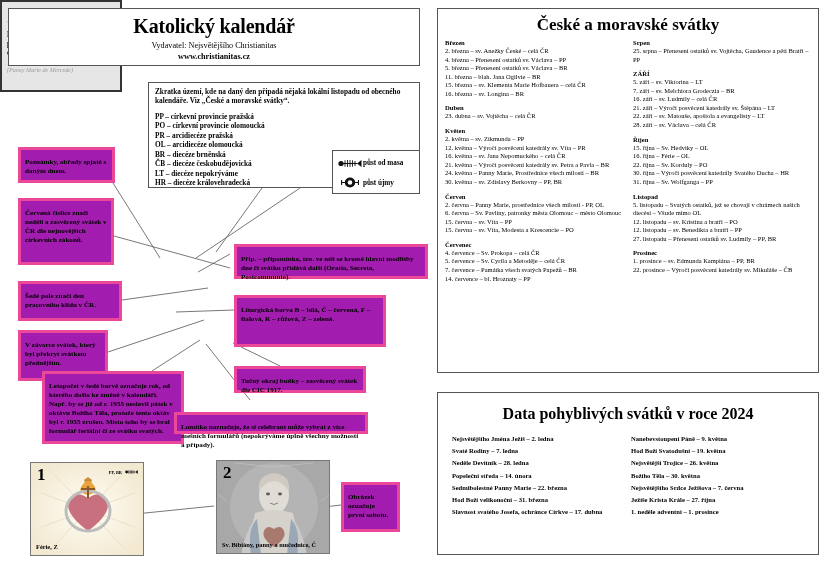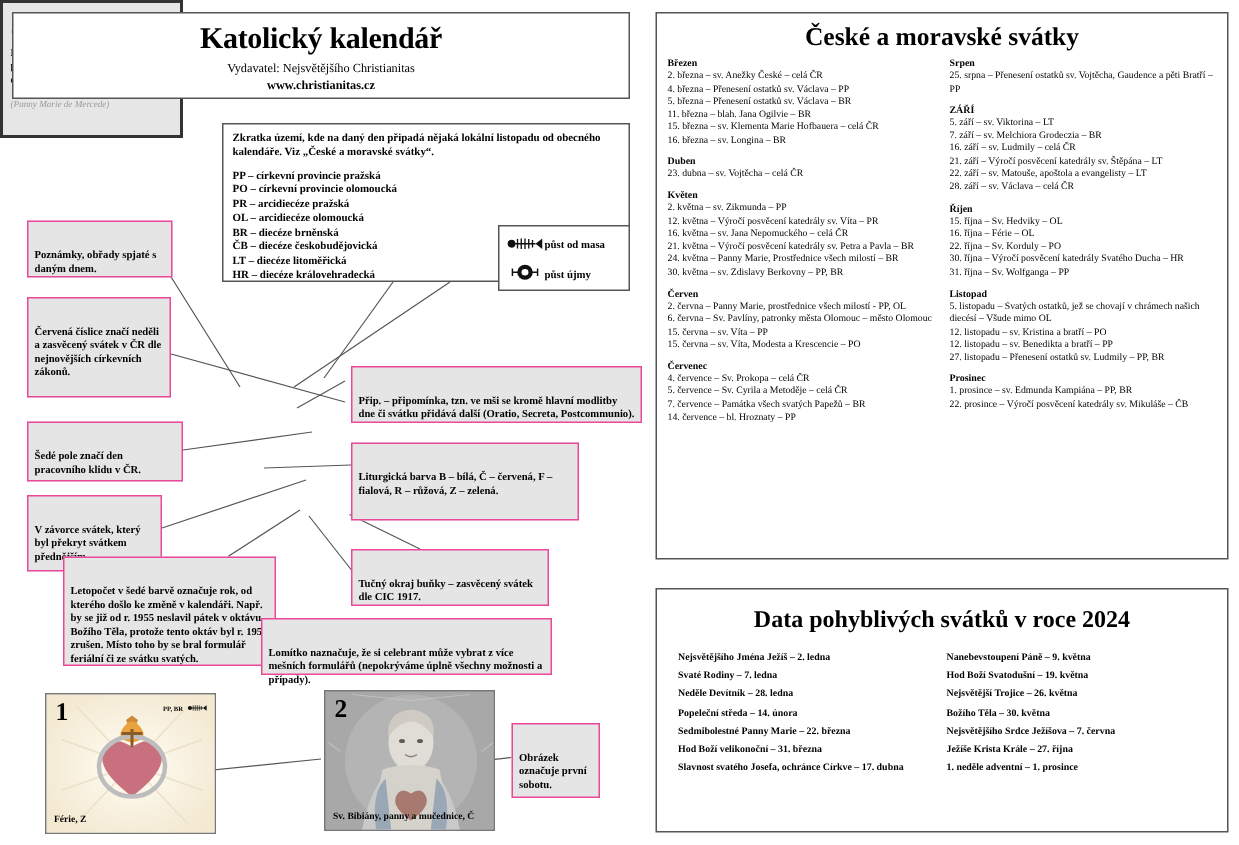--- a/index.html
+++ b/index.html
@@ -8,22 +8,22 @@
     background:#ffffff;
     font-family:"Liberation Serif", serif;
     color:#000;
     overflow:hidden;
     position:relative;
   }
   .page{position:relative;width:826px;height:563px;}
 
   
   .box{position:absolute;border:1px solid #555;background:#fff;box-sizing:border-box;}
-  .callout{position:absolute;border:1px solid #ec4899;background:#e5e5e5;box-sizing:border-box;
-           font-size:7.1px;line-height:1.28;padding:18px 4px;font-weight:bold;}
+  .callout{position:absolute;border:3px solid #ec4899;background:#a21caf;box-sizing:border-box;
+           font-size:7.1px;line-height:1.28;padding:8px 4px;font-weight:bold;}
 
   
   #title-panel{left:8px;top:8px;width:412px;height:58px;border:1px solid #555;}
   #main-title{font-size:20px;font-weight:bold;text-align:center;margin-top:6px;letter-spacing:-.2px;}
   #subtitle{font-size:8.2px;text-align:center;margin-top:3px;}
   #site{font-size:8.2px;font-weight:bold;text-align:center;margin-top:2px;}
 
   
   #abbrev-box{left:148px;top:82px;width:272px;height:106px;font-size:7.3px;line-height:1.3;padding:4px 6px;font-weight:bold;}
   #abbrev-intro{margin-bottom:6px;}
@@ -115,21 +115,21 @@
 
   <div class="box" id="abbrev-box">
     <div id="abbrev-intro">Zkratka území, kde na daný den připadá nějaká lokální listopadu od obecného kalendáře. Viz „České a moravské svátky“.</div>
     <div id="abbrev-list">
         <div class="abbr-line">PP – církevní provincie pražská</div>
         <div class="abbr-line">PO – církevní provincie olomoucká</div>
         <div class="abbr-line">PR – arcidiecéze pražská</div>
         <div class="abbr-line">OL – arcidiecéze olomoucká</div>
         <div class="abbr-line">BR – diecéze brněnská</div>
         <div class="abbr-line">ČB – diecéze českobudějovická</div>
-        <div class="abbr-line">LT – diecéze litoměřická</div>
+        <div class="abbr-line">LT – diecéze nepokrýváme</div>
         <div class="abbr-line">HR – diecéze královehradecká</div>
       </div>
   </div>
 
   <div class="box" id="fast-box">
     <div class="fast-row">
       <span class="fast-ico">
         <svg width="24" height="9" viewBox="0 0 24 9">
           <circle cx="3" cy="4.5" r="2.6" fill="#111"></circle>
           <path d="M5 4.5 H19" stroke="#111" stroke-width="1.1"></path>

